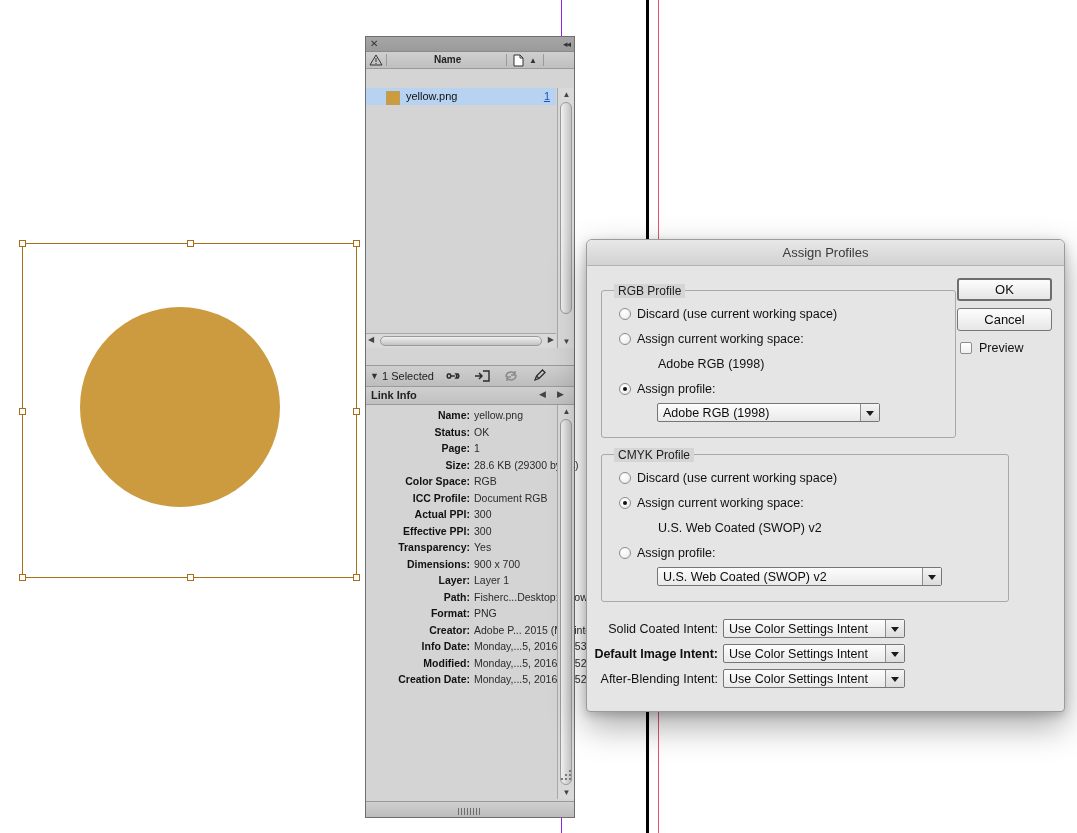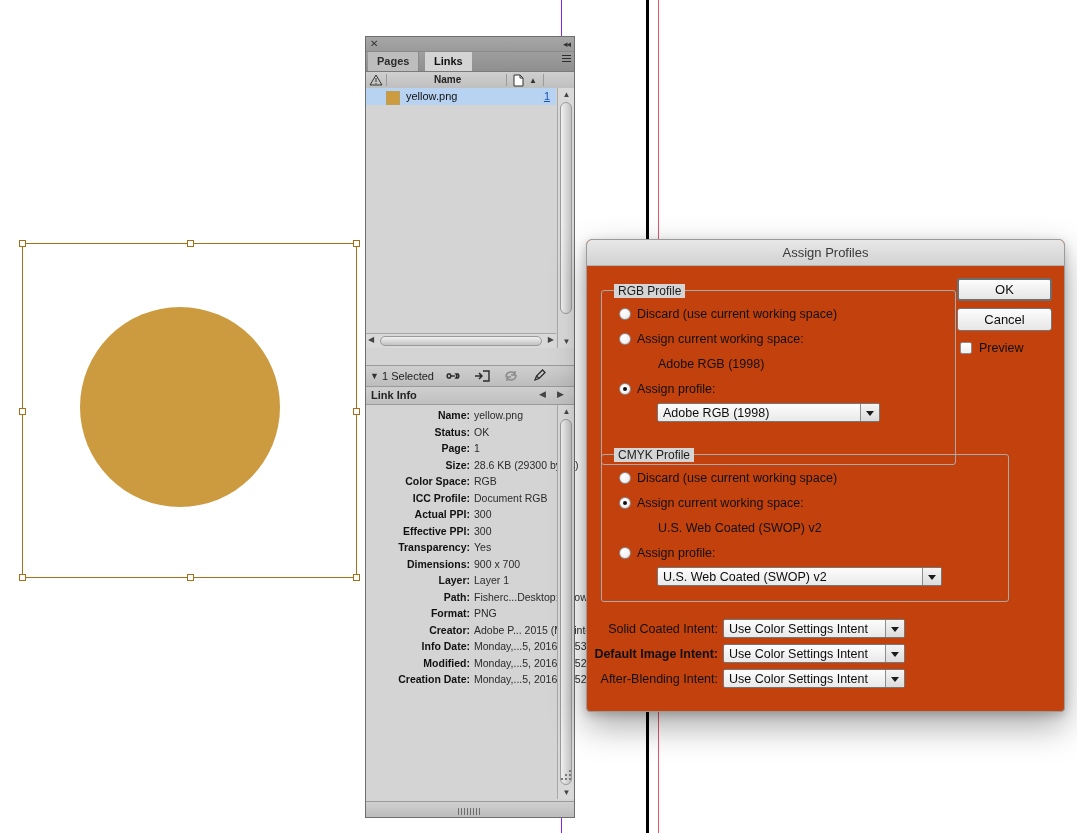--- a/index.html
+++ b/index.html
@@ -164,21 +164,21 @@
     border-top: 1px solid #9a9a9a;
   }
   .grip { position: absolute; left: 50%; transform: translateX(-50%); top: 3px; }
   .grip i { display: inline-block; width: 1px; height: 7px; background: #6d6d6d; margin-right: 2px; }
   .resize-grip { position: absolute; right: 3px; bottom: 19px; width: 12px; height: 12px; }
   .resize-grip i { position: absolute; width: 2px; height: 2px; background: #7a7a7a; }
 
   
   .dialog {
     position: absolute; left: 586px; top: 239px; width: 479px; height: 473px;
-    background: #c2410c;
+    background: #e5e5e5;
     border: 1px solid #9b9b9b;
     border-radius: 6px 6px 4px 4px;
     box-sizing: border-box;
     box-shadow: 0 14px 34px rgba(0,0,0,0.34), 0 3px 10px rgba(0,0,0,0.18);
   }
   .dlg-title {
     height: 25px; line-height: 25px; text-align: center;
     font-size: 13px; color: #3a3a3a;
     background: linear-gradient(#e8e8e8,#d2d2d2);
     border-bottom: 1px solid #b2b2b2;
@@ -273,27 +273,20 @@
   <div class="guide-v" style="left:646px;width:3px;background:#000;"></div>
   <div class="guide-v" style="left:658px;background:#e8536a;"></div>
 
   <div class="panel">
 
     <div class="panel-titlebar">
       <span class="panel-close">✕</span>
       <span class="panel-collapse">◂◂</span>
     </div>
 
-    <div class="tabbar">
-      <div class="tab inactive">Pages</div>
-      <div class="tab active">Links</div>
-      <div class="panel-menu">
-        <span class="bars"><i></i><i></i><i></i></span>
-      </div>
-    </div>
 
     <div class="col-head">
       <svg class="col-warn" viewBox="0 0 14 12">
         <path d="M7 1 L13 11 L1 11 Z" fill="none" stroke="#333" stroke-width="1"></path>
         <rect x="6.5" y="4" width="1" height="4" fill="#333"></rect>
         <rect x="6.5" y="9" width="1" height="1" fill="#333"></rect>
       </svg>
       <div class="col-sep" style="left:20px;"></div>
       <span class="col-name">Name</span>
       <div class="col-sep" style="left:140px;"></div>
@@ -447,21 +440,21 @@
       <span class="grip">
         <i></i><i></i><i></i><i></i><i></i><i></i><i></i><i></i>
       </span>
     </div>
   </div>
 
   <div class="dialog">
 
     <div class="dlg-title">Assign Profiles</div>
 
-    <div class="group" style="left:14px;top:50px;width:355px;height:175px;">
+    <div class="group" style="left:14px;top:50px;width:355px;height:148px;">
       <span class="group-title">RGB Profile</span>
 
       <div class="radio-row" style="left:17px;top:16px;">
         <span class="radio"></span>
         <span class="radio-lbl">Discard (use current working space)</span>
       </div>
 
       <div class="radio-row" style="left:17px;top:41px;">
         <span class="radio"></span>
         <span class="radio-lbl">Assign current working space:</span>

